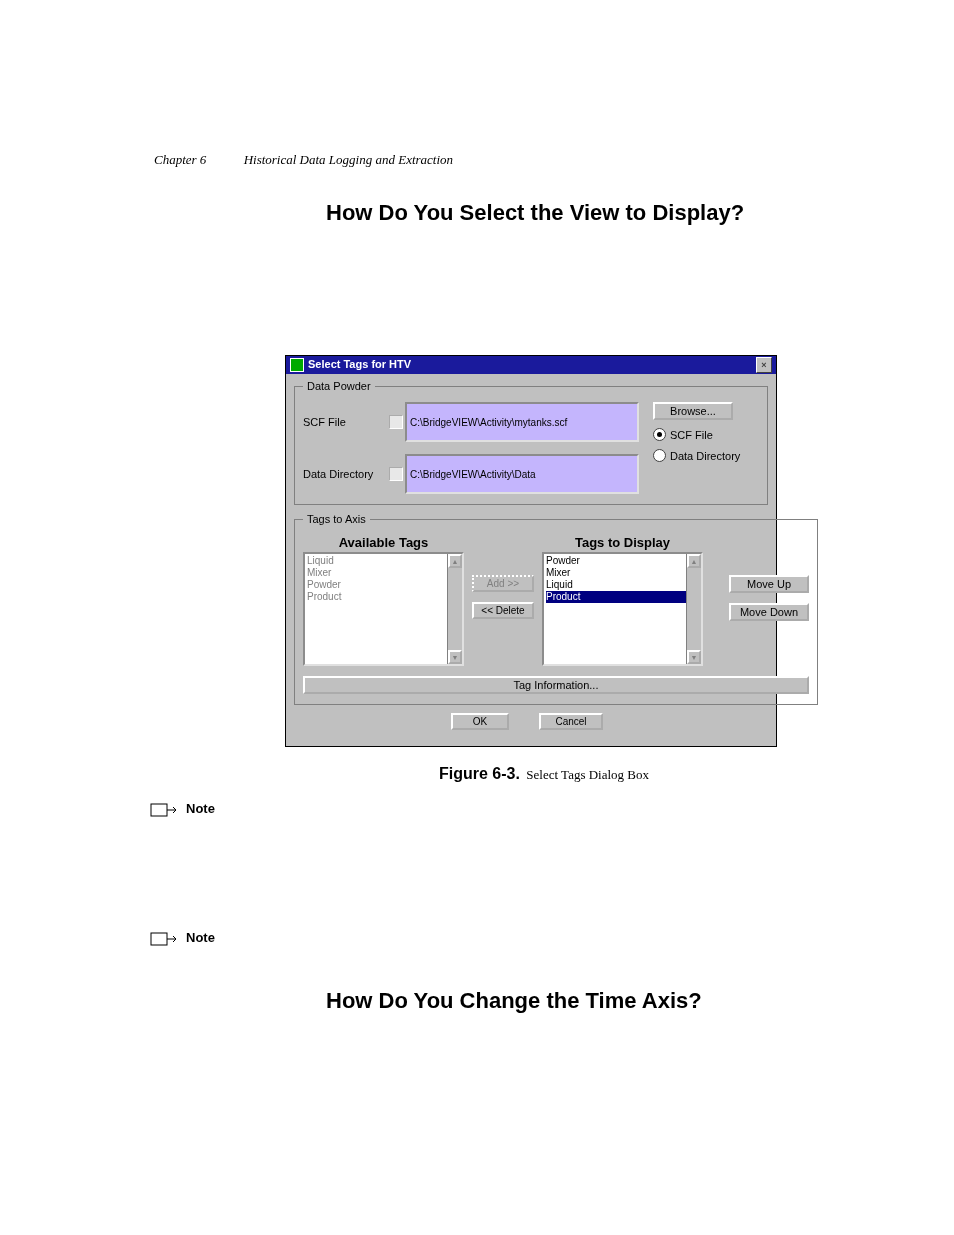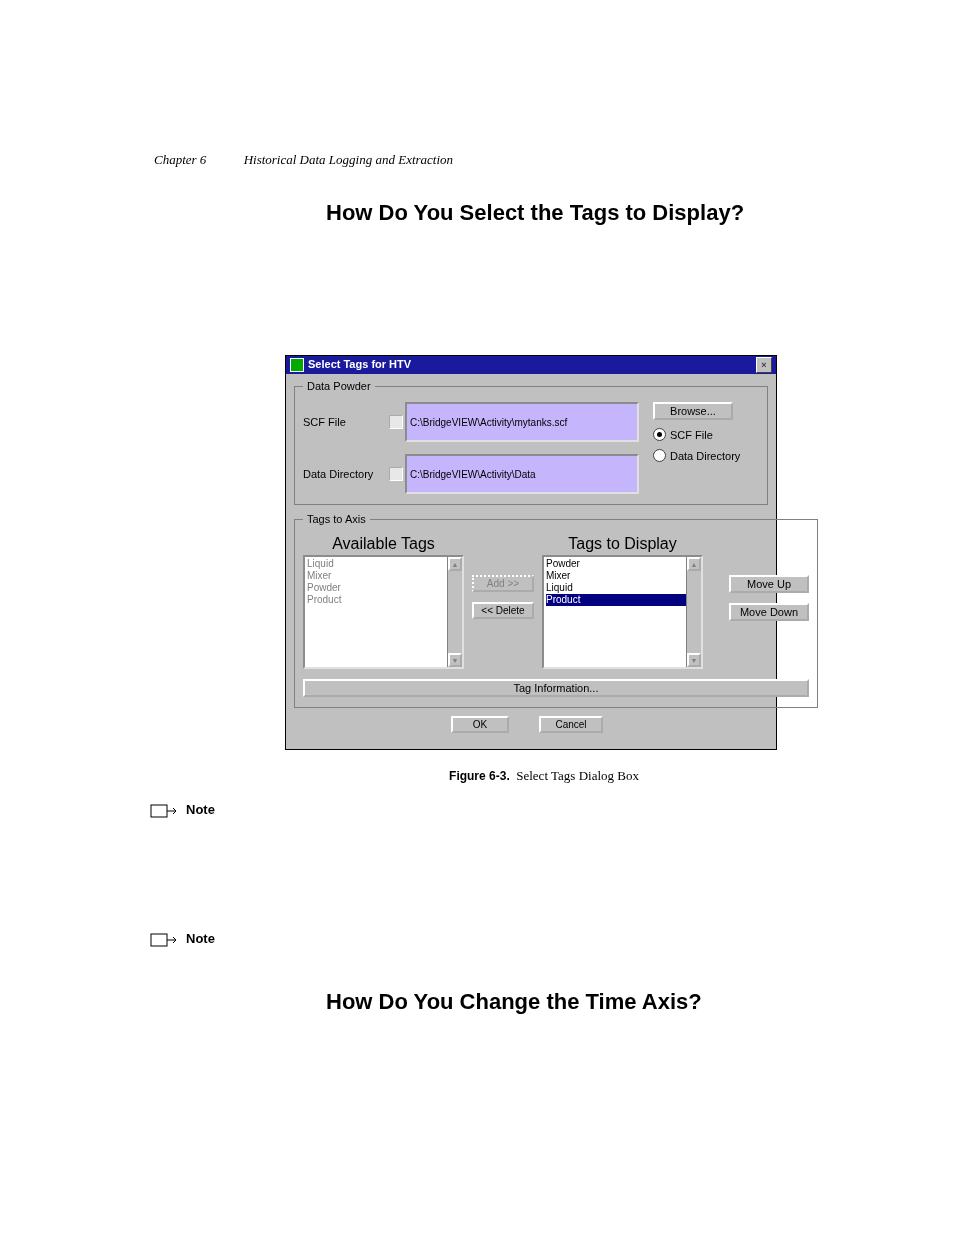--- a/index.html
+++ b/index.html
@@ -118,21 +118,21 @@
     cursor:default;
   }
   .winbtn.small{min-width:50px;padding:1px 4px;font-size:10px;}
   .radio-row{display:flex;align-items:center;gap:4px;font-size:11px;}
   .radio-dot{width:11px;height:11px;border:1px solid #404040;border-radius:50%;background:#fff;display:inline-flex;align-items:center;justify-content:center;}
   .radio-dot.on::after{content:"";width:5px;height:5px;border-radius:50%;background:#000;display:block;}
 
   
   .tv-wrap{display:flex;gap:8px;align-items:flex-start;}
   .tv-col{display:flex;flex-direction:column;align-items:center;}
-  .col-header{font-size:16px;margin-bottom:2px;}
+  .col-header{font-size:13px;margin-bottom:2px;font-weight:bold;}
   .listbox{
     width:161px;height:114px;background:#fff;border:2px inset #e0e0e0;position:relative;box-sizing:border-box;font-size:10px;overflow:hidden;
   }
   .listbox .scroll{position:absolute;right:0;top:0;bottom:0;width:14px;background:#c0c0c0;border-left:1px solid #808080;}
   .listbox .scroll .arr{height:14px;background:#c0c0c0;border:2px outset #fff;box-sizing:border-box;font-size:7px;display:flex;align-items:center;justify-content:center;color:#808080;}
   .listbox .scroll .arr.bot{position:absolute;bottom:0;left:0;right:0;}
   .listbox .items{padding:1px 2px;}
   .listbox .items div{line-height:12px;}
   .listbox.disabled .items div{color:#808080;}
   .listbox .items div.sel{background:#000080;color:#fff;}
@@ -143,21 +143,21 @@
   .taginfo-row{margin-top:10px;}
 
   .dlg-footer{display:flex;justify-content:center;gap:30px;padding:0 8px 8px 0;}
 
   .fig-caption{
     text-align:center;
     font-size:13px;
     margin-top:18px;
     width:490px;
   }
-  .fig-caption b{font-family:Arial,Helvetica,sans-serif;font-size:12px;padding-left:28px;}
+  .fig-caption b{font-family:Arial,Helvetica,sans-serif;font-size:16px;padding-left:28px;}
 
   
   .note-row{display:flex;align-items:flex-start;margin-top:18px;}
   .note-icon{
     width:28px;height:18px;margin-left:0;margin-right:8px;flex-shrink:0;position:relative;
   }
   .note-icon svg{width:28px;height:18px;}
   .note-label{font-family:Arial,Helvetica,sans-serif;font-weight:700;font-size:13px;margin-right:6px;}
   .note-text{font-size:15px;line-height:1.45;color:#fff;}
   .note-block{margin-left:0;margin-right:0;}
@@ -174,21 +174,21 @@
 </head>
 <body>
 
 <div class="page">
 
   <div class="crumb">
     <span class="chap">Chapter 6</span>
     <span>Historical Data Logging and Extraction</span>
   </div>
 
-  <h2 class="section first">How Do You Select the Tags to Display?</h2>
+  <h2 class="section first">How Do You Select the View to Display?</h2>
 
   <p class="body">.<br>.<br>.<br>.</p>
 
   <div class="figure-wrap">
     <div class="dialog">
       <div class="titlebar">
         <span><span class="ticon"></span><span>Select Tags for HTV</span></span>
         <span class="closebox">×</span>
       </div>
       <div class="dlg-body">

